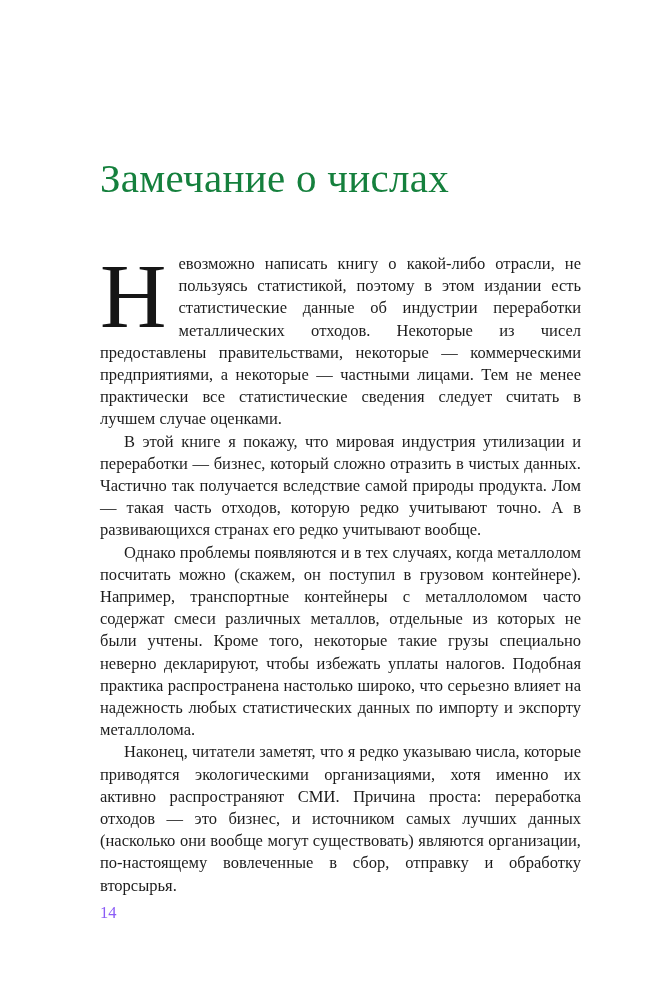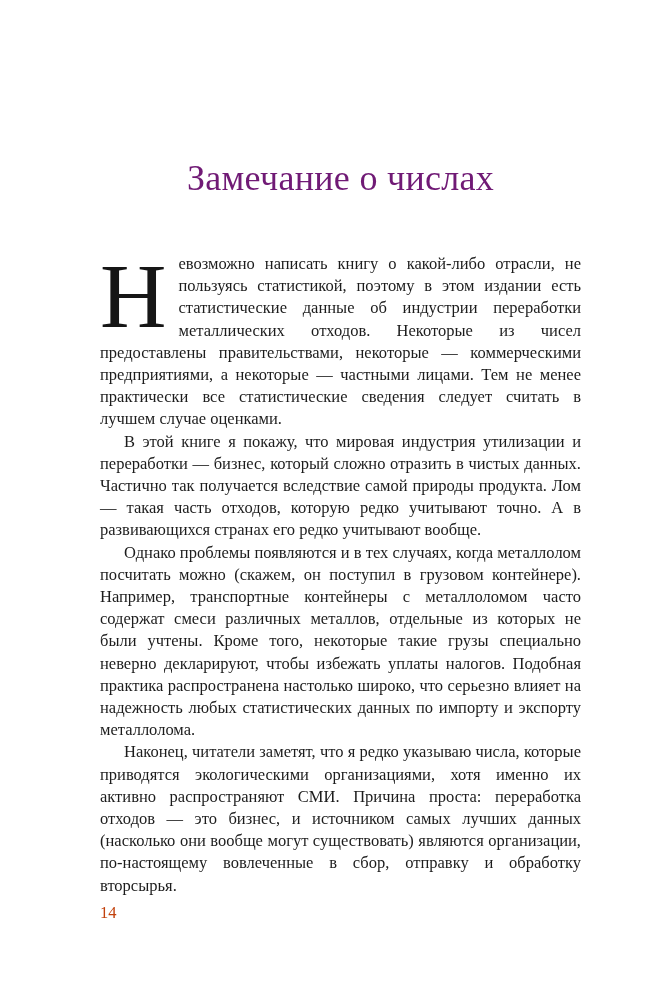--- a/index.html
+++ b/index.html
@@ -23,25 +23,24 @@
   }
   .content {
     position: absolute;
     left: 100px;
     width: 481px;
     top: 0;
   }
   .chapter-title {
     margin: 160px 0 0 0;
     font-weight: 400;
-    font-size: 36px;
+    font-size: 41px;
     line-height: 36px;
     letter-spacing: 0.3px;
-    color: #701a75;
-    text-align: center;
+    color: #15803d;
   }
   .body-text {
     margin-top: 57px;
     font-size: 16.5px;
     line-height: 22.2px;
     text-align: justify;
     color: #1c1c1c;
   }
   .body-text p {
     margin: 0;
@@ -56,21 +55,21 @@
     line-height: 78px;
     padding: 4px 12px 0 0;
     font-weight: 400;
     color: #161616;
   }
   .page-number {
     position: absolute;
     left: 100px;
     top: 903px;
     font-size: 16.5px;
-    color: #c2410c;
+    color: #8b5cf6;
   }
 </style>
 </head>
 <body>
 
 <div class="page">
   <div class="content">
 
     <h1 class="chapter-title">Замечание о числах</h1>
 

